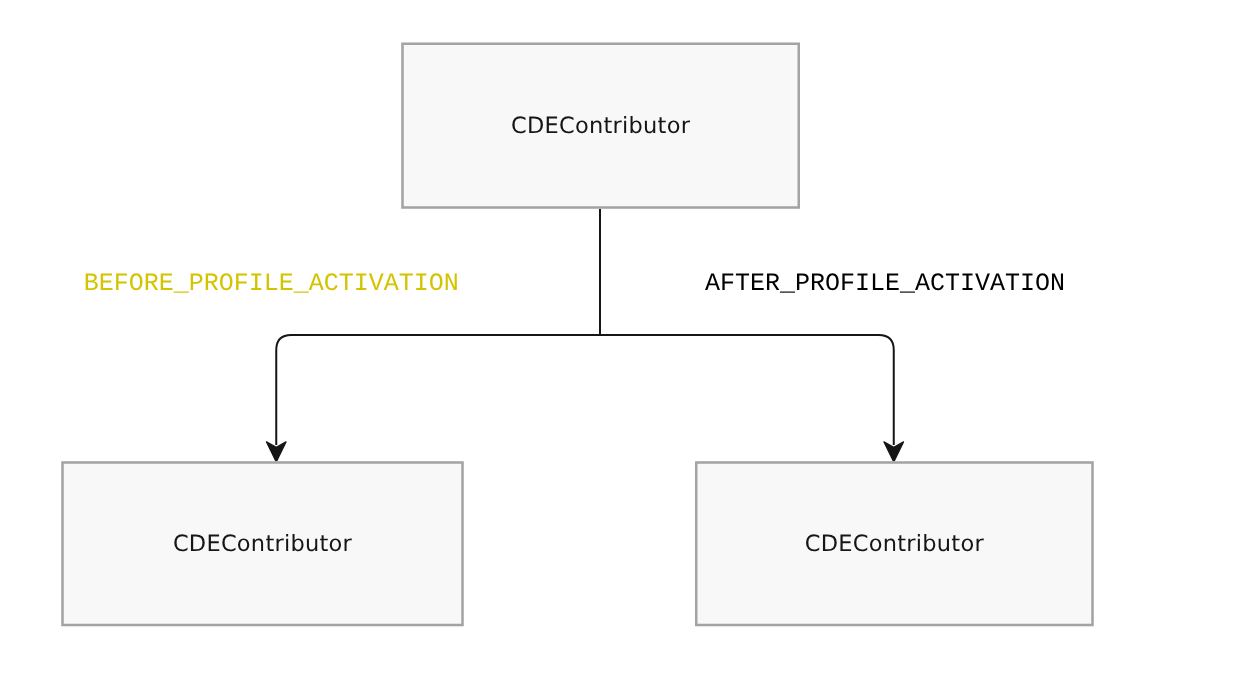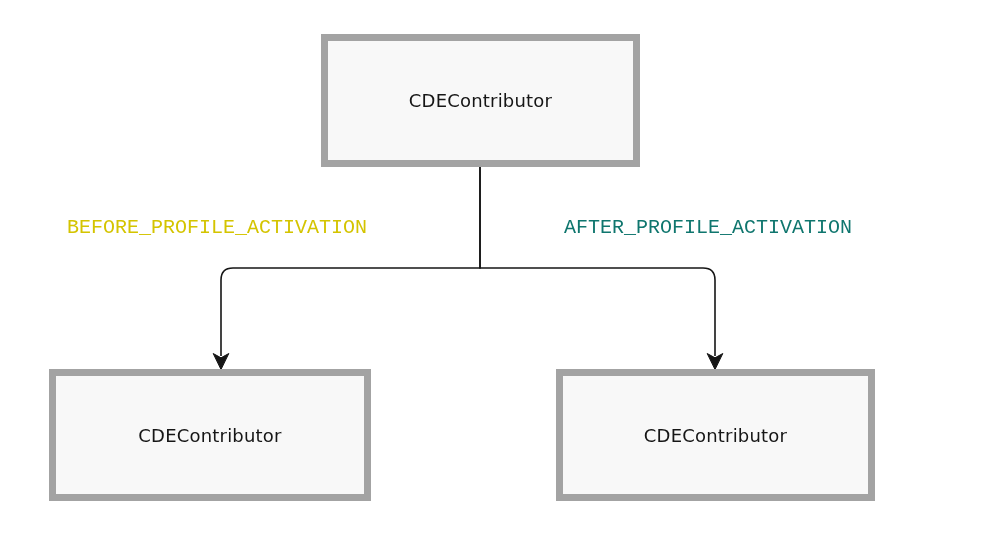--- a/index.html
+++ b/index.html
@@ -30,21 +30,21 @@
   }
   .arrowhead {
     fill: #161616;
     stroke: #161616;
     stroke-width: 1;
     stroke-linejoin: round;
   }
   .node {
     position: absolute;
     background: #f8f8f8;
-    border: 7px solid #a3a3a3;
+    border: 2px solid #a3a3a3;
     box-sizing: border-box;
     display: flex;
     align-items: center;
     justify-content: center;
   }
   .node-label {
     font-family: "DejaVu Sans", "Liberation Sans", sans-serif;
     font-size: 18px;
     color: #161616;
     letter-spacing: 0.2px;
@@ -85,15 +85,15 @@
   <div class="node node-left">
     <span class="node-label">CDEContributor</span>
   </div>
 
   <div class="node node-right">
     <span class="node-label">CDEContributor</span>
   </div>
 
   <div class="edge-label edge-label-left" style="color: rgb(212, 196, 0);">BEFORE_PROFILE_ACTIVATION</div>
 
-  <div class="edge-label edge-label-right" style="color: #0f766e;">AFTER_PROFILE_ACTIVATION</div>
+  <div class="edge-label edge-label-right" style="color: #000000;">AFTER_PROFILE_ACTIVATION</div>
 
 </div>
 
 </body></html>

